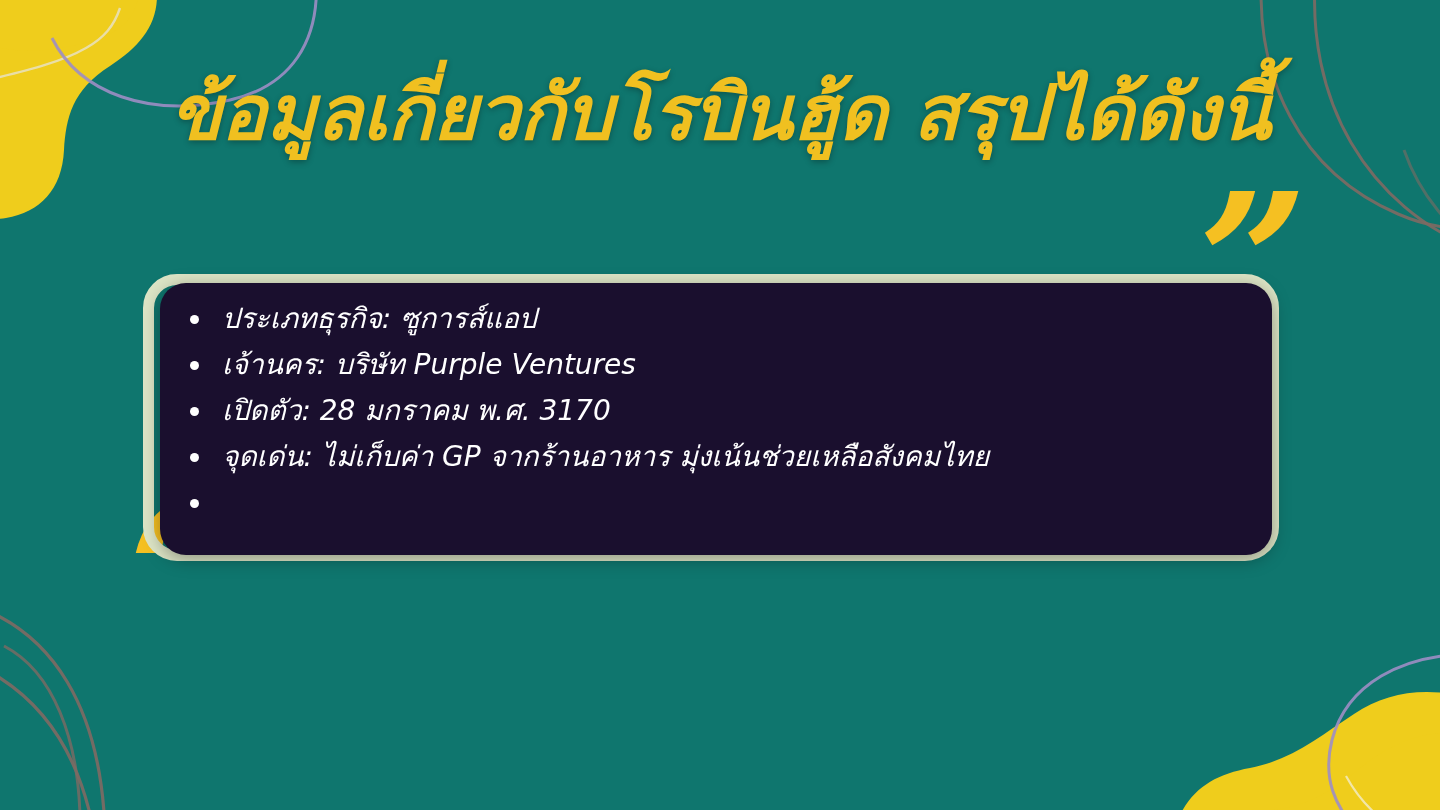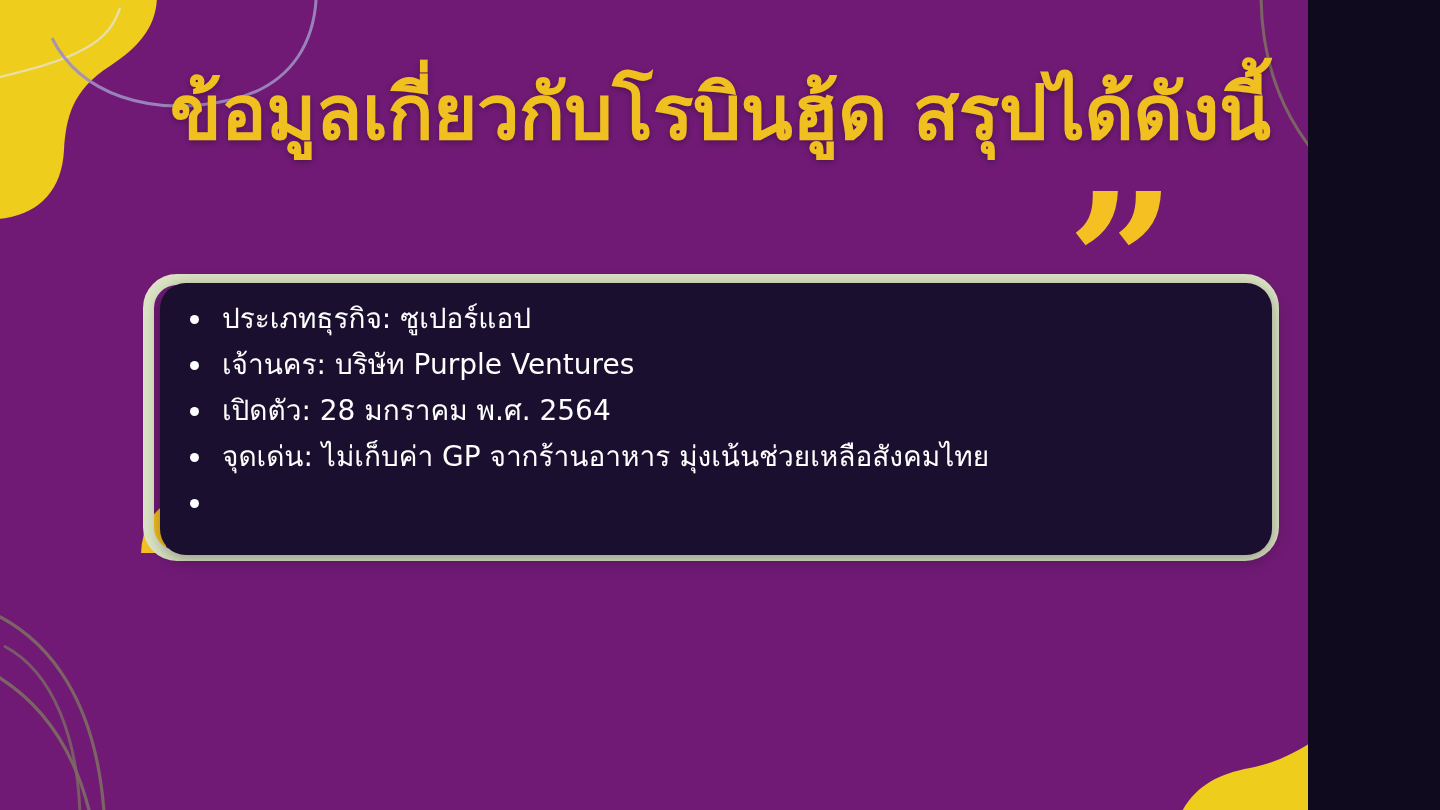--- a/index.html
+++ b/index.html
@@ -4,25 +4,26 @@
 <title>Slide</title>
 <style>
   html, body {
     margin: 0;
     padding: 0;
     background: #100a1e;
   }
 
   #slide {
     position: relative;
-    width: 1308px;
+    width: 1440px;
     height: 810px;
     overflow: hidden;
-    background: #701a75;
+    background: #0f766e;
     font-family: "DejaVu Sans", "Liberation Sans", sans-serif;
+    font-style: italic;
   }
 
   
   .deco-layer {
     position: absolute;
     inset: 0;
     width: 1440px;
     height: 810px;
     pointer-events: none;
   }
@@ -162,29 +163,29 @@
 
   <div class="quote-mark quote-close">”</div>
 
   <div class="card-inner"></div>
 
   <div class="card-outer"></div>
 
   <ul class="bullet-list">
     <li class="bullet-item">
       <span class="bullet-dot"></span>
-      <span>ประเภทธุรกิจ: ซูเปอร์แอป</span>
+      <span>ประเภทธุรกิจ: ซูการส์แอป</span>
     </li>
     <li class="bullet-item">
       <span class="bullet-dot"></span>
       <span>เจ้านคร: บริษัท Purple Ventures</span>
     </li>
     <li class="bullet-item">
       <span class="bullet-dot"></span>
-      <span>เปิดตัว: 28 มกราคม พ.ศ. 2564</span>
+      <span>เปิดตัว: 28 มกราคม พ.ศ. 3170</span>
     </li>
     <li class="bullet-item">
       <span class="bullet-dot"></span>
       <span>จุดเด่น: ไม่เก็บค่า GP จากร้านอาหาร มุ่งเน้นช่วยเหลือสังคมไทย</span>
     </li>
     <li class="bullet-item">
       <span class="bullet-dot"></span>
     </li>
   </ul>
 

